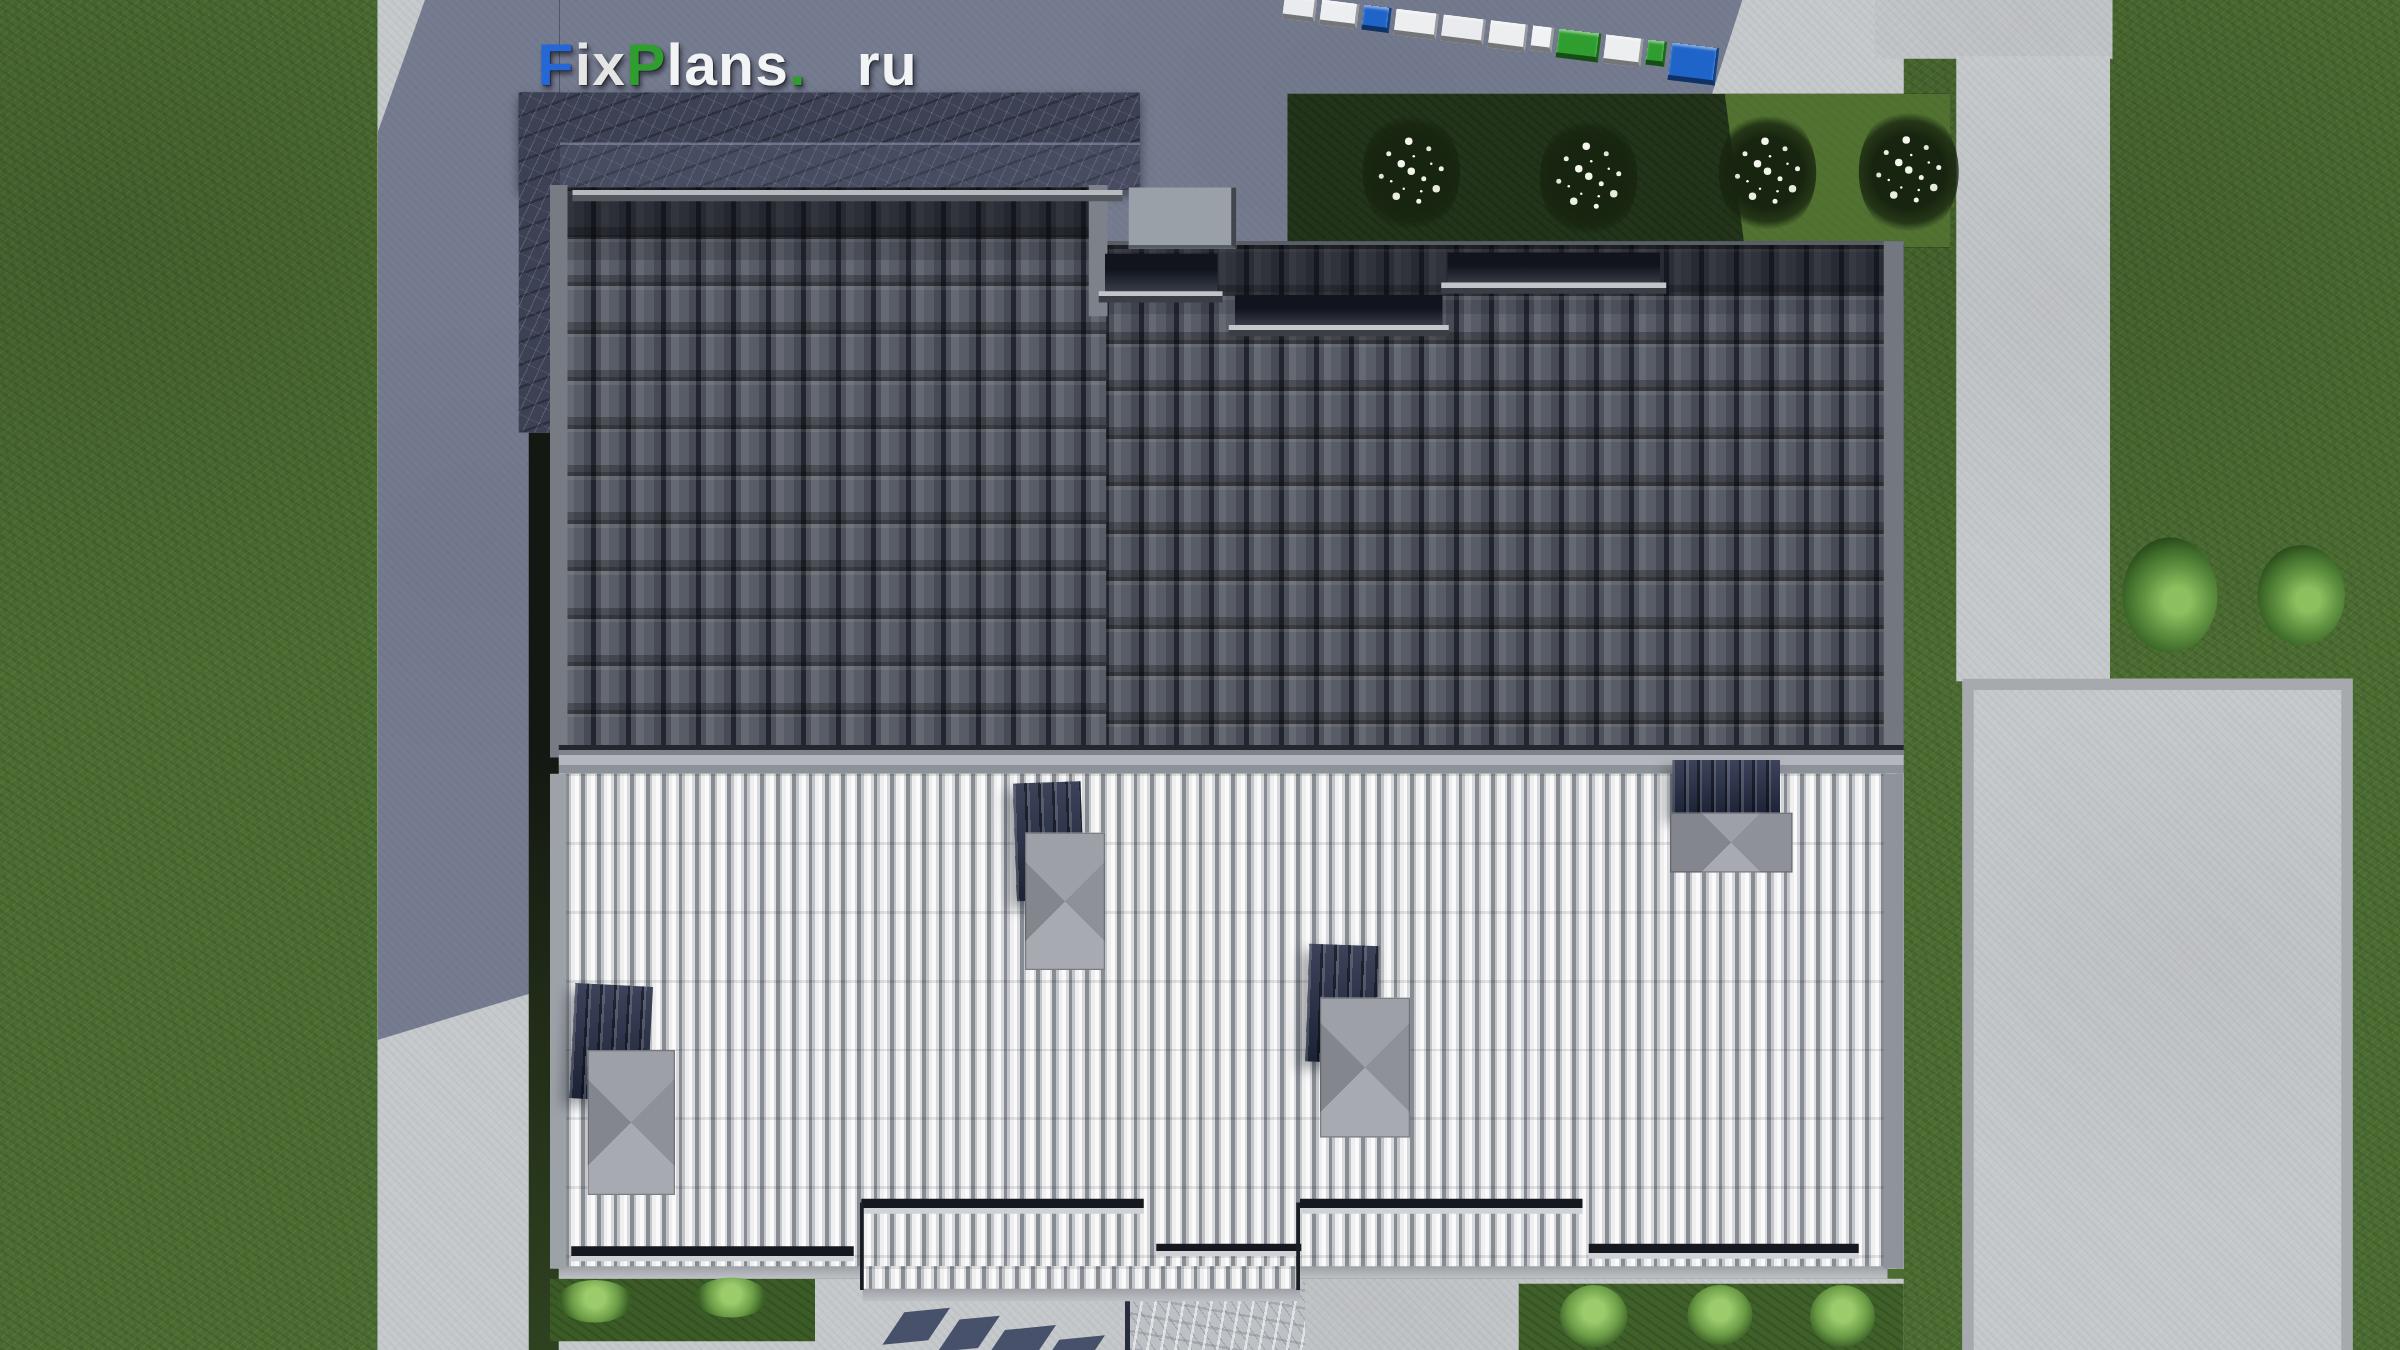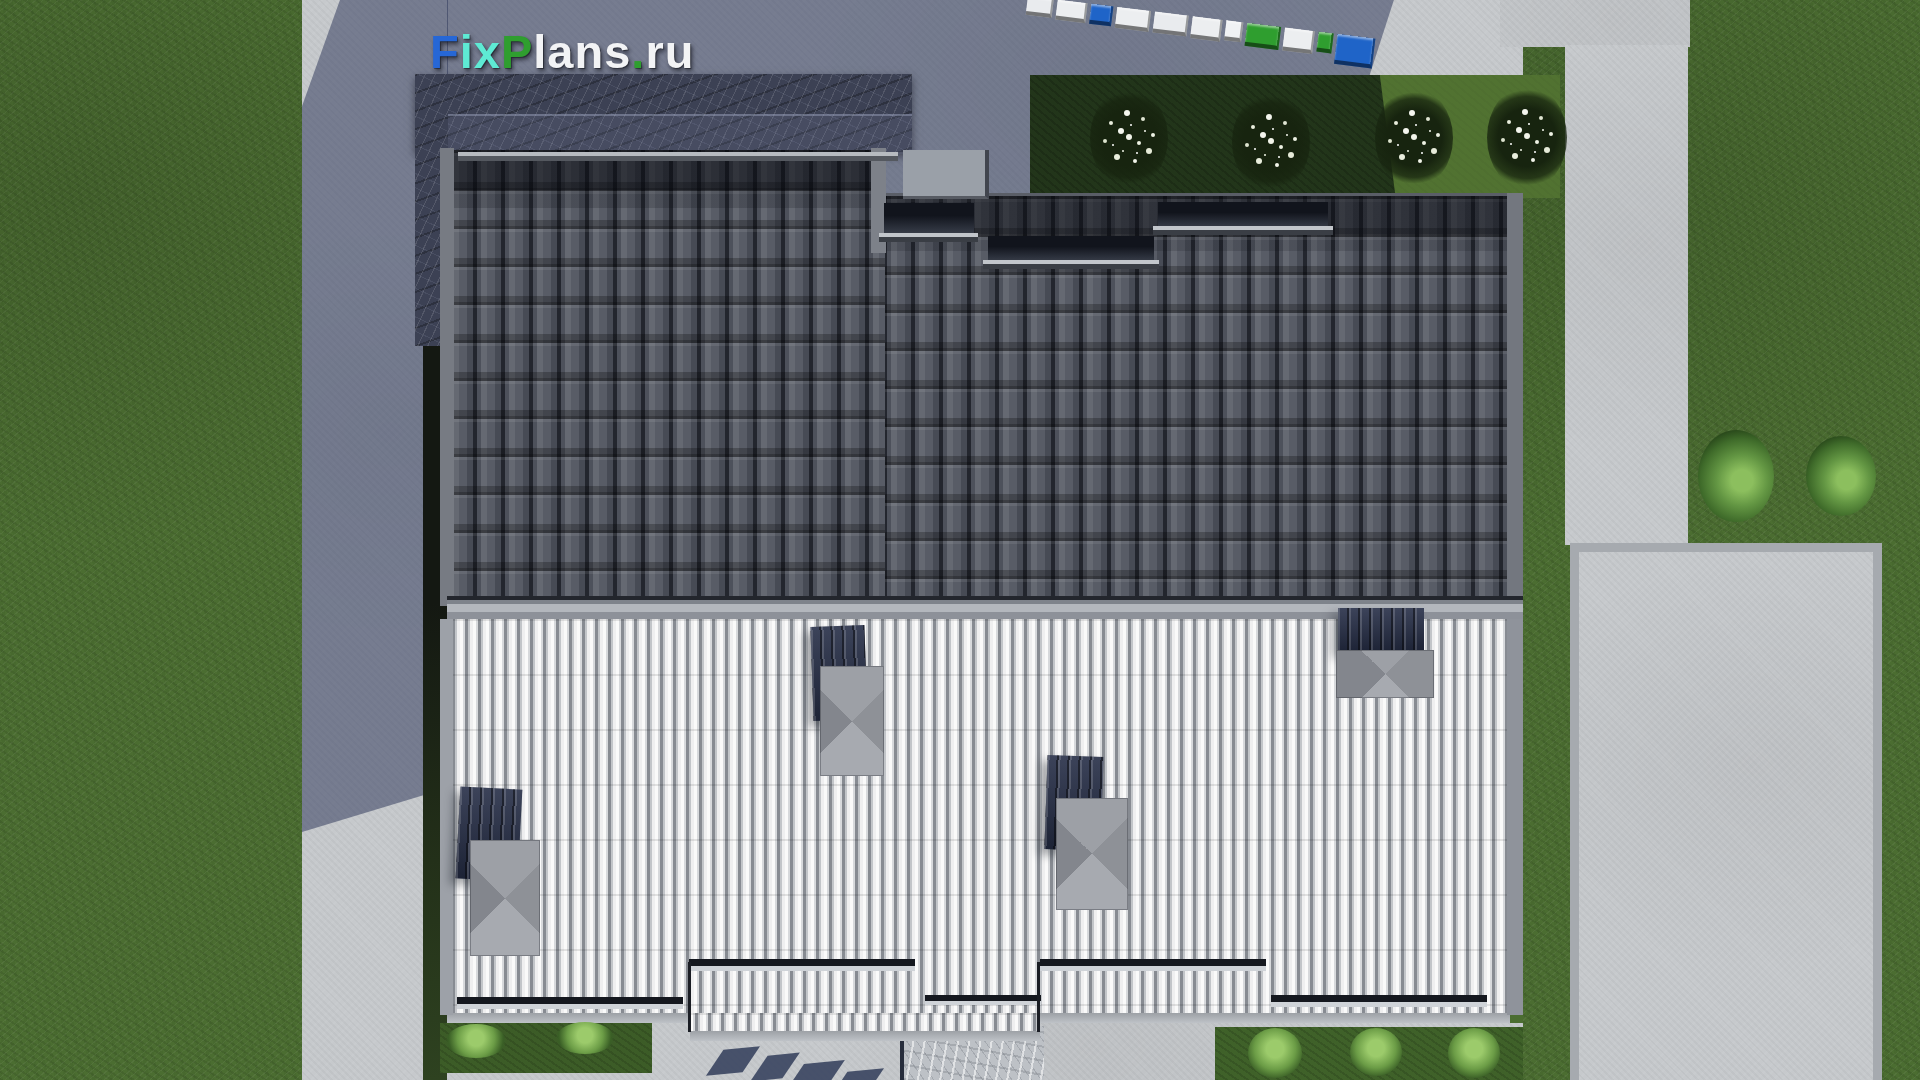--- a/index.html
+++ b/index.html
@@ -290,15 +290,15 @@
       <div class="block" style="background: rgb(236, 238, 240); width: 28px; height: 18px;"></div>
       <div class="block" style="background: rgb(240, 242, 244); width: 15px; height: 16px;"></div>
       <div class="block" style="background: rgb(47, 158, 47); width: 32px; height: 19px;"></div>
       <div class="block" style="background: rgb(236, 238, 240); width: 28px; height: 19px;"></div>
       <div class="block" style="background: rgb(47, 158, 47); width: 13px; height: 16px;"></div>
       <div class="block" style="background: rgb(31, 100, 200); width: 36px; height: 26px;"></div>
     </div>
 
   <div class="abs" id="watermark">
     
-  <span style="color: rgb(38, 103, 214);">F</span><span style="color: #5eead4;">ix</span><span style="color: rgb(47, 158, 47);">P</span><span style="color: rgb(242, 243, 245);">lans</span><span style="color: rgb(47, 158, 47);">.</span><span style="color: rgb(242, 243, 245);">ru</span></div>
+  <span style="color: rgb(38, 103, 214);">F</span><span style="color: #e5e5e5;">ix</span><span style="color: rgb(47, 158, 47);">P</span><span style="color: rgb(242, 243, 245);">lans</span><span style="color: rgb(47, 158, 47);">.</span><span style="color: rgb(242, 243, 245); margin-left: 40px;">ru</span></div>
 
 </div>
 
 </body></html>

